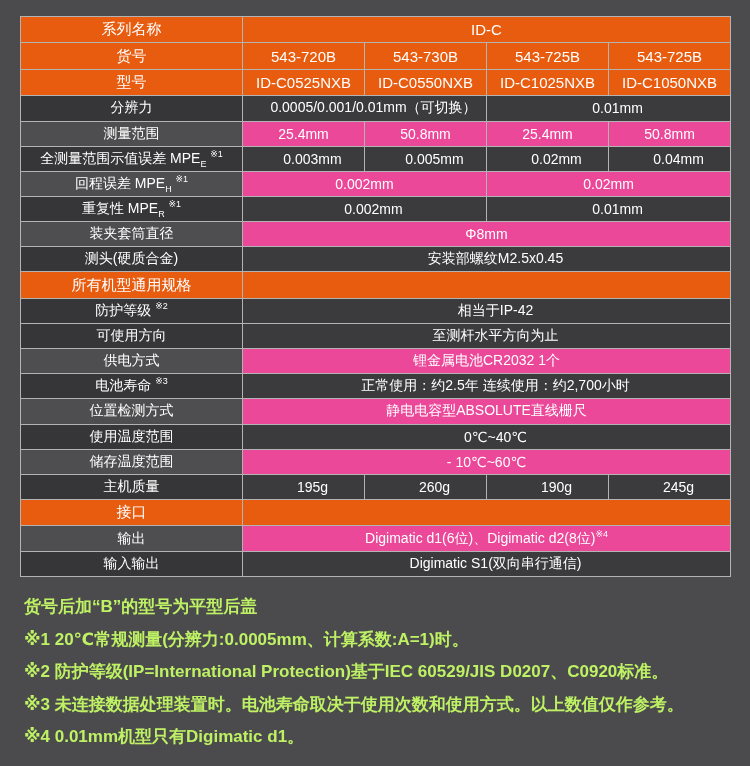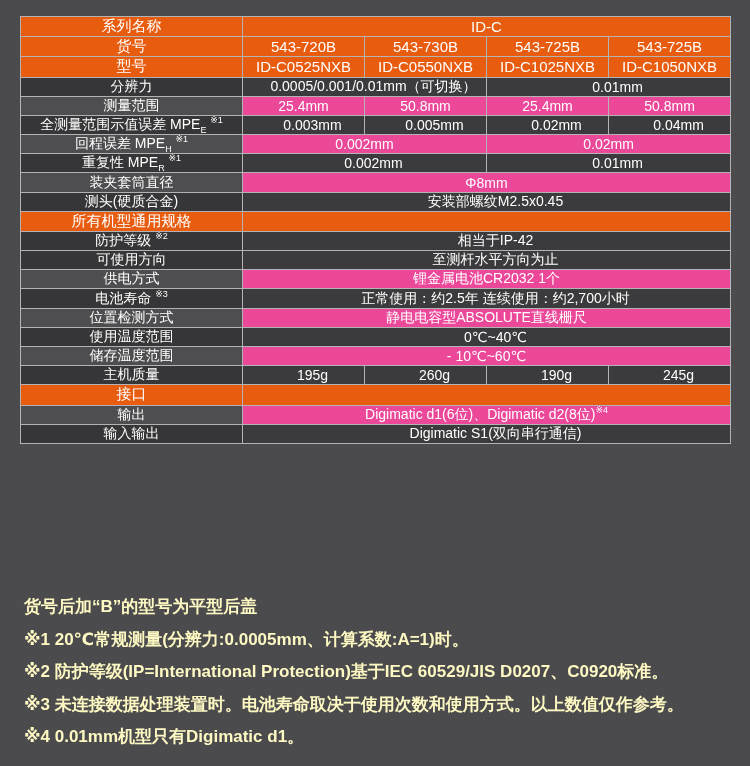--- a/index.html
+++ b/index.html
@@ -2,42 +2,42 @@
 <html><head>
 <meta charset="utf-8">
 <style>
   html,body{margin:0;padding:0;}
   body{
     width:750px;height:766px;position:relative;overflow:hidden;
     background:#4B4B4D;
     font-family:"Liberation Sans","DejaVu Sans",sans-serif;
   }
   .spec-table{
-    position:absolute;left:20px;top:16px;width:710px;height:428px;
+    position:absolute;left:20px;top:16px;width:710px;height:561px;
     border-collapse:collapse;table-layout:fixed;
   }
   .spec-table td{
     border:1px solid #b3b3b3;
     color:#ffffff;
     text-align:center;
     font-size:14px;
     padding:0 2px;
     white-space:nowrap;
     overflow:hidden;
   }
   tr.dark td.label-cell{background:#363638;margin-top:39px;}
   tr.dark td.value-cell{background:#3B3B3D;padding-left:20px;}
   tr.light td.label-cell{background:#4E4E50;text-align:center;}
   tr.light td.value-cell{background:#ec4899;}
   tr.orange td.label-cell, tr.orange td.value-cell{background:#E85C10;font-size:15px;}
   .spec-table sub{font-size:9px;line-height:0;}
   .spec-table sup{font-size:9px;line-height:0;vertical-align:6px;}
   .notes{
     position:absolute;left:24px;top:591px;width:716px;
-    color:#fef9c3;font-size:17px;font-weight:600;
+    color:#bef264;font-size:17px;font-weight:600;
   }
   .notes .note-line{line-height:32.6px;white-space:nowrap;}
 </style>
 </head>
 <body>
 
 <table class="spec-table">
   <colgroup>
     <col style="width:222px">
     <col style="width:122px">

